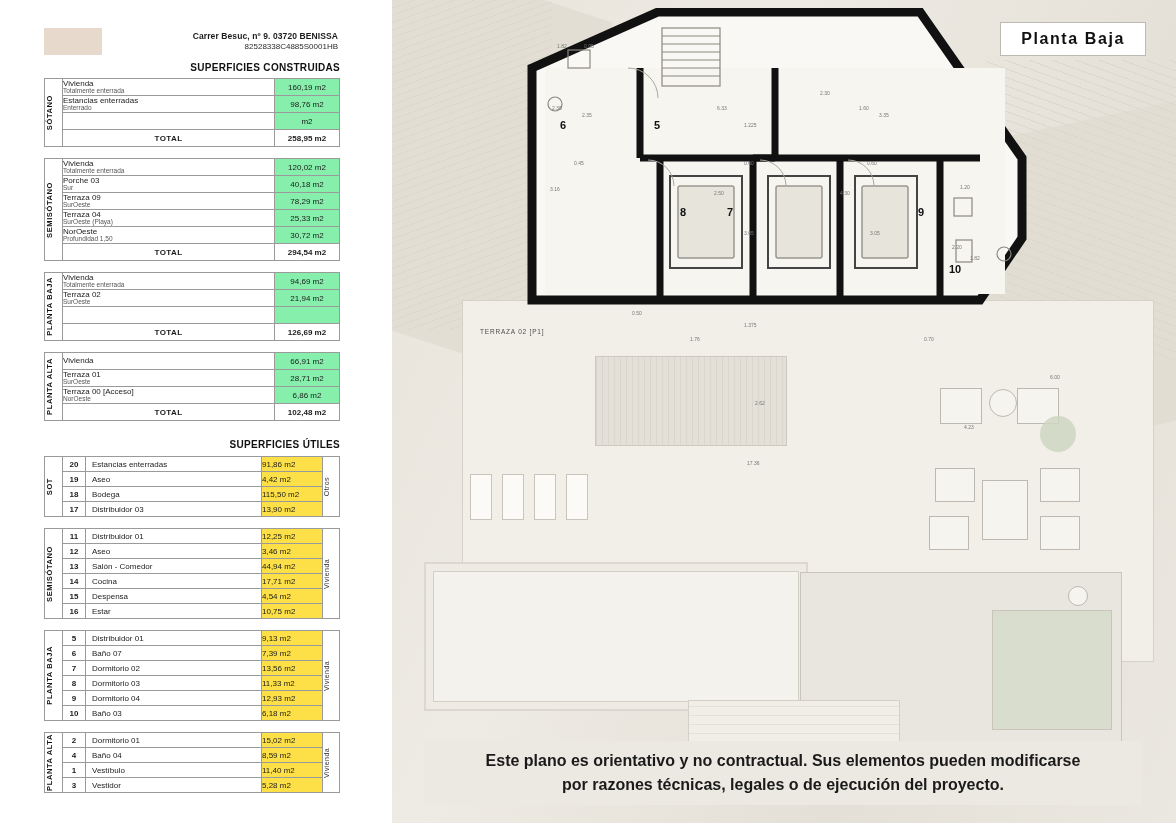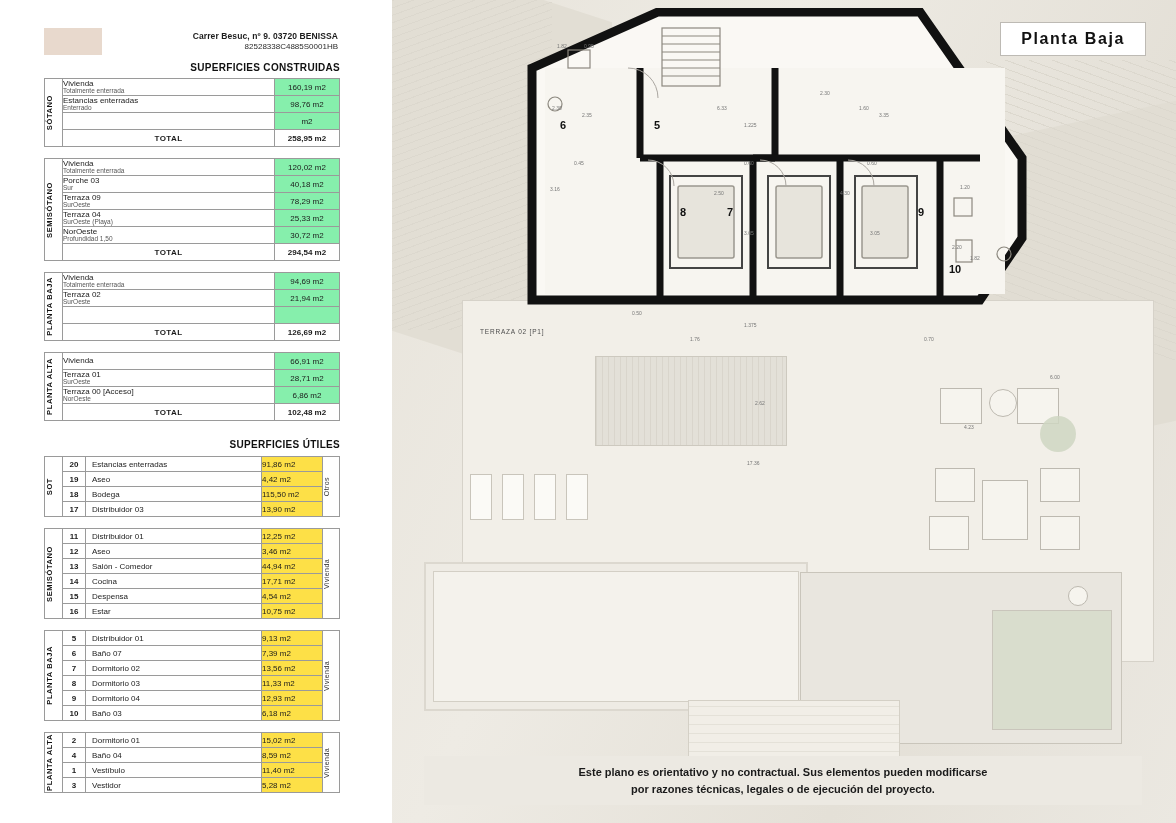--- a/index.html
+++ b/index.html
@@ -70,21 +70,21 @@
   .sofa{position:absolute;border:1px solid #bdb9b0;background:#f6f4ee;}
   .circle{position:absolute;border:1px solid #bdb9b0;border-radius:50%;background:#f6f4ee;}
   .bush{position:absolute;width:36px;height:36px;border-radius:50%;background:#cfd6c2;opacity:.85;}
 
   .strip{position:absolute;border:1px solid #c9c5bb;background:#fbfaf6;}
 
   .stair-r{position:absolute;left:296px;top:700px;width:210px;height:60px;
      background:repeating-linear-gradient(0deg,#e4e1d8 0 1px,#f1eee7 1px 9px);border:1px solid #d4d0c6;}
 
   .disclaimer{position:absolute;left:32px;bottom:18px;width:718px;background:#ece9e2;padding:8px 0;text-align:center;}
-  .disclaimer div{font-size:11px;font-weight:bold;color:#1a1a1a;line-height:1.5;}
+  .disclaimer div{font-size:16px;font-weight:bold;color:#1a1a1a;line-height:1.5;}
 
   .rnum{position:absolute;font-size:11px;font-weight:bold;color:#111;}
   .tick{position:absolute;font-size:5px;color:#777;}
 </style>
 </head>
 <body>
 
 <div class="page">
 
   <div class="left">

